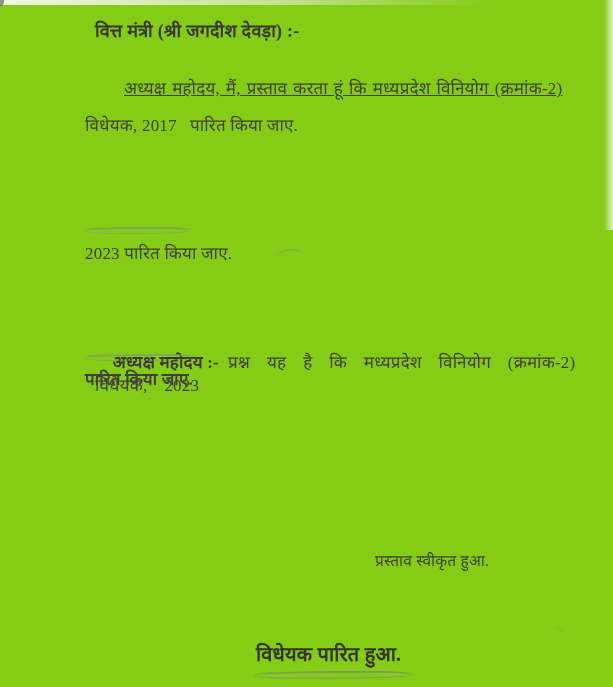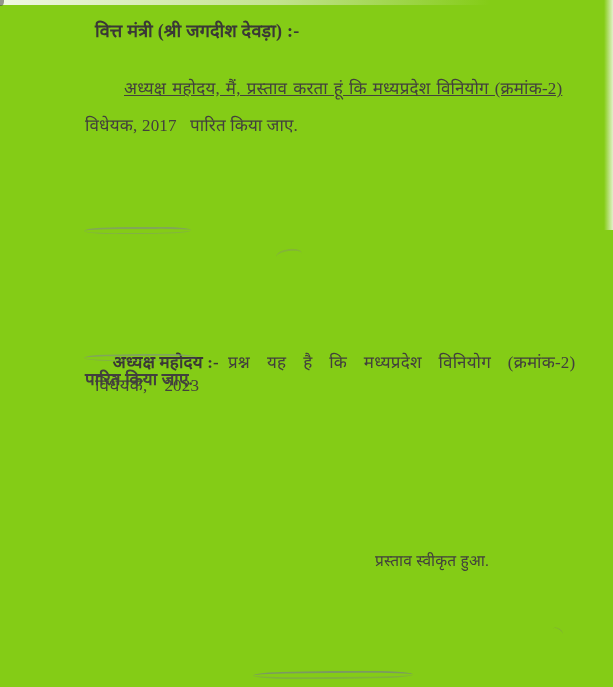--- a/index.html
+++ b/index.html
@@ -87,28 +87,30 @@
   <div class="edge-top"></div>
   <div class="edge-right"></div>
   <div class="corner-speck"></div>
 
   <div class="line bold" style="left:95px; top:19px; font-size:18px;">वित्त मंत्री (श्री जगदीश देवड़ा) :-</div>
 
   <div class="line ws1" style="left:124px; top:78px; width:460px;text-decoration:underline;">अध्यक्ष महोदय, मैं, प्रस्ताव करता हूं कि मध्यप्रदेश विनियोग (क्रमांक-2)</div>
   <div class="line" style="left:85px; top:115px;">विधेयक, 2017   पारित किया जाए.</div>
 
   <div class="hand-underline" style="left:84px; top:227px; width:107px;"></div>
+  <div class="line" style="left:85px; top:243px;">2023 पारित किया जाए.</div>
 
   <div class="smudge-arc" style="left:276px; top:249px; width:26px; height:10px;"></div>
 
   <div class="line" style="left:95px; top:329px; width:500px;">
     <span class="bold">अध्यक्ष महोदय :-</span><span class="rest ws4">प्रश्न  यह  है  कि  मध्यप्रदेश  विनियोग  (क्रमांक-2)  विधेयक,  2023</span>
   </div>
   <div class="hand-underline" style="left:84px; top:354px; width:113px;"></div>
   <div class="line" style="left:85px; top:369px;font-weight:bold;">पारित किया जाए.</div>
 
   <div class="line" style="left:375px; top:551px; font-size:15.5px;">प्रस्ताव स्वीकृत हुआ.</div>
 
   <div class="smudge-tick" style="left:552px; top:628px; width:11px; height:6px;"></div>
 
+  <div class="line bold" style="left:256px; top:641px; font-size:20px; color:#36342f;">विधेयक पारित हुआ.</div>
   <div class="hand-underline thick" style="left:253px; top:671px; width:160px;"></div>
 
 </div>
 
 </body></html>

